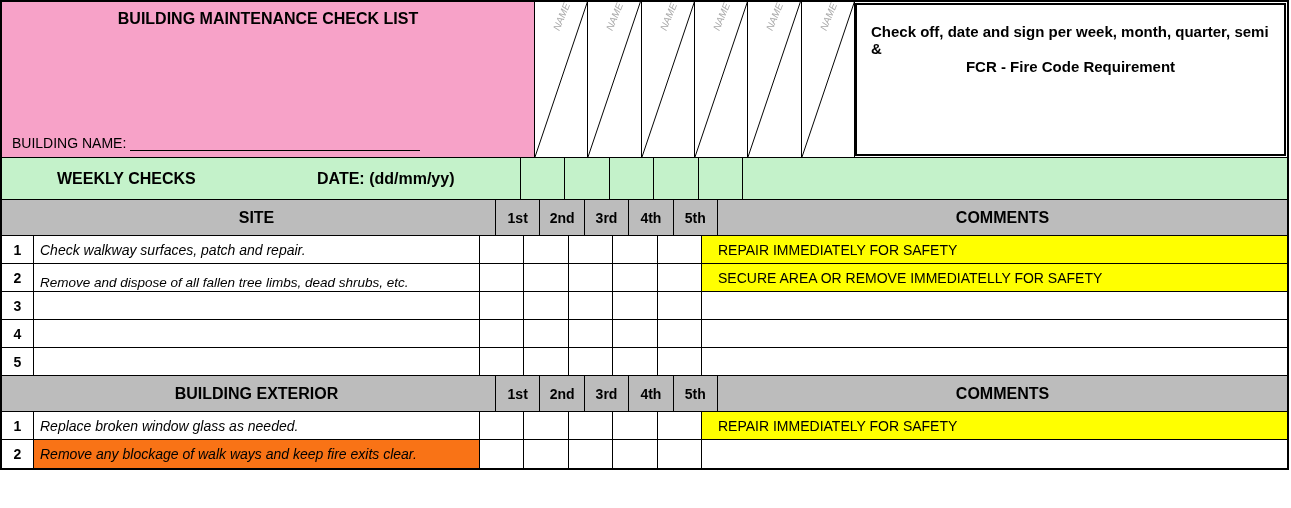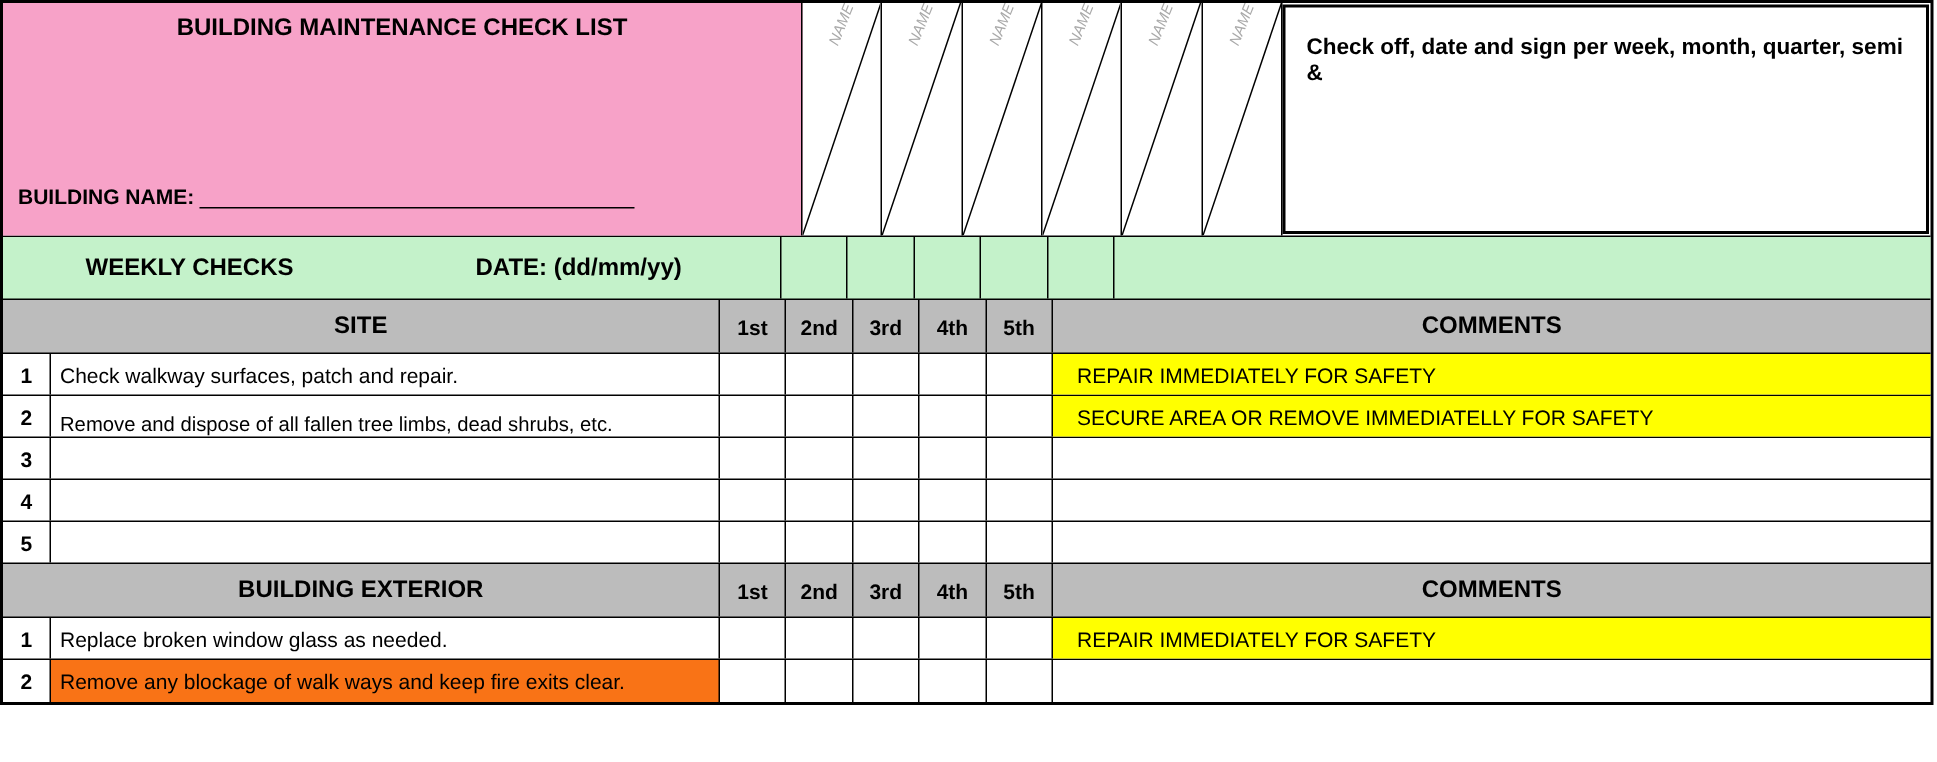--- a/index.html
+++ b/index.html
@@ -26,23 +26,23 @@
     position: relative;
     padding: 8px 10px;
   }
   .pinkbox .title {
     font-weight: bold;
     font-size: 16px;
     text-align: center;
   }
   .pinkbox .bname {
     position: absolute;
-    bottom: 18px;
+    bottom: 6px;
     left: 10px;
-    font-weight: bold;
+    font-weight: normal;
     font-size: 14px;
   }
   .pinkbox .bname .uline {
     display: inline-block;
     border-bottom: 1.5px solid #000;
     width: 290px;
     vertical-align: bottom;
   }
   .diagonals {
     display: flex;
@@ -110,20 +110,21 @@
     border-bottom: 1px solid #000;
     font-weight: bold;
   }
   .headerrow .site {
     width: 478px;
     border-right: 1px solid #000;
     display: flex;
     align-items: center;
     justify-content: center;
     font-size: 16px;
+    margin-left: 16px;
   }
   .headerrow .cols { display: flex; width: 222px; }
   .headerrow .ccell {
     flex: 1;
     border-right: 1px solid #000;
     display: flex;
     align-items: center;
     justify-content: center;
     font-size: 14px;
   }
@@ -148,20 +149,21 @@
     font-weight: bold;
   }
   .datarow .task {
     width: 446px;
     border-right: 1px solid #000;
     display: flex;
     align-items: center;
     padding-left: 6px;
     font-size: 14px;
     overflow: hidden;
+    font-style: italic;
   }
   .datarow .task.pinkhl { background: #f97316; }
   .datarow .task .twoline { line-height: 1.0; font-size: 13.5px; margin-top: 11px; }
   .datarow .cols { display: flex; width: 222px; }
   .datarow .ccell {
     flex: 1;
     border-right: 1px solid #000;
   }
   .datarow .comment {
     flex: 1;
@@ -217,20 +219,21 @@
       </div>
       <div class="dcell">
         <svg viewBox="0 0 53 156" preserveAspectRatio="none">
             <line x1="0" y1="156" x2="53" y2="0" stroke="#000" stroke-width="1"></line>
           </svg>
         <span class="nm">NAME</span>
       </div>
     </div>
     <div class="instrbox">
       <div class="line1">Check off, date and sign per week, month, quarter, semi &amp;</div>
+      <div class="center">FCR - Fire Code Requirement</div>
     </div>
   </div>
 
   <div class="greenrow">
     <div class="left">
       <span class="wk">WEEKLY CHECKS</span>
       <span>DATE: (dd/mm/yy)</span>
     </div>
     <div class="cols">
       <div class="ccell"></div>

